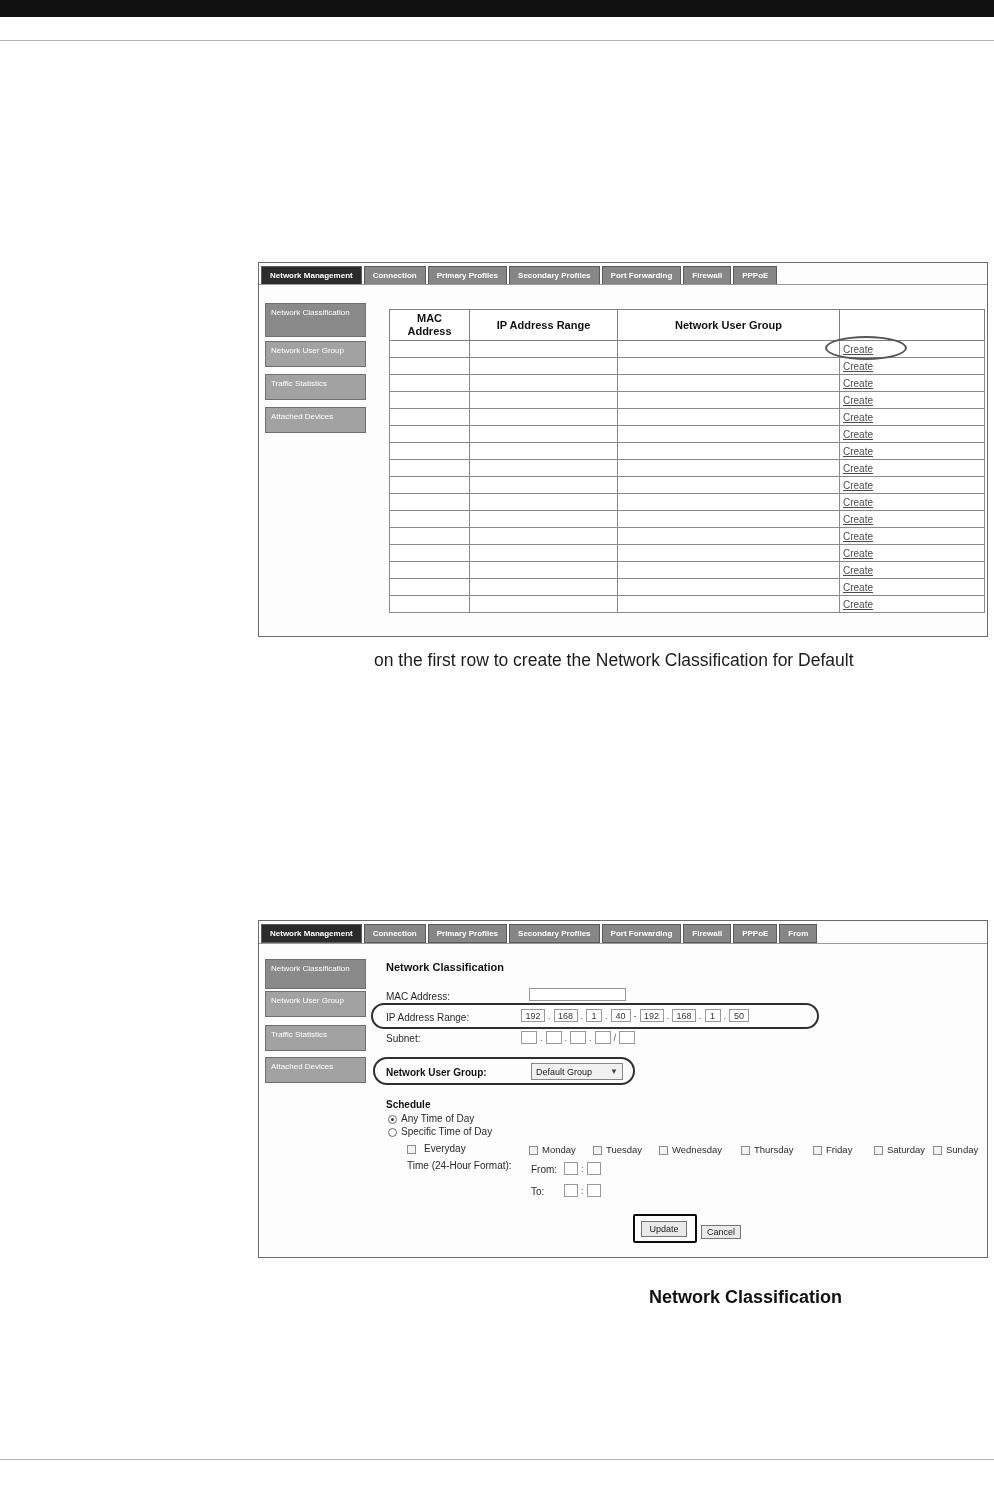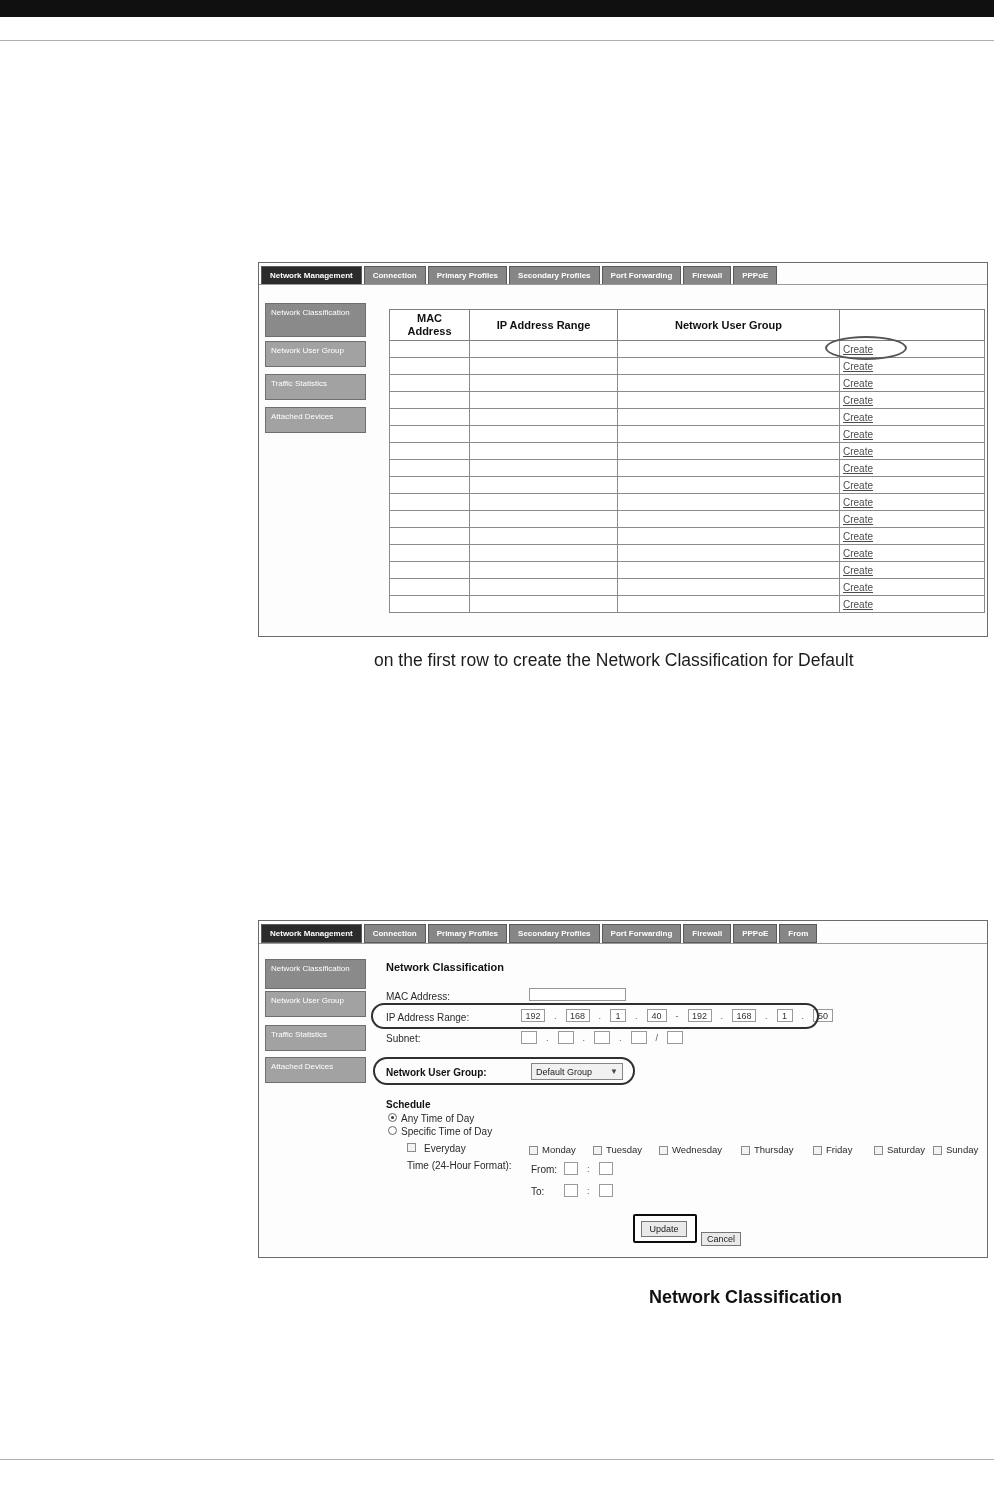--- a/index.html
+++ b/index.html
@@ -44,28 +44,28 @@
   
   .ellipse { position:absolute; border:2px solid #555; border-radius:50%; }
   .ann-round { position:absolute; border:2px solid #2f2f2f; border-radius:14px; }
   .ann-rect { position:absolute; border:2px solid #0c0c0c; border-radius:2px; }
 
   
   .f-title { position:absolute; font-size:11px; font-weight:bold; color:#111; }
   .f-label { position:absolute; font-size:10px; color:#2a2a2a; white-space:nowrap; }
   .f-label.bold { font-weight:bold; color:#111; }
   .f-input { position:absolute; border:1px solid #979797; background:#fff; }
-  .boxrow { position:absolute; display:flex; align-items:center; gap:9px; font-size:9px; color:#444; }
+  .boxrow { position:absolute; display:flex; align-items:center; gap:3px; font-size:9px; color:#444; }
   .octet { display:inline-block; height:13px; border:1px solid #9a9a9a; background:#fff;
            font-size:9px; text-align:center; line-height:12px; color:#333; }
   .sep { font-size:9px; color:#555; }
   .select { position:absolute; border:1px solid #858585; background:#f1f1f1; height:17px;
             font-size:9px; color:#222; display:flex; align-items:center; padding:0 4px; width:92px; }
   .select .arrow { margin-left:auto; font-size:8px; color:#444; }
-  .opt { position:absolute; display:flex; align-items:flex-start; gap:4px; font-size:10px; color:#2a2a2a; white-space:nowrap; }
+  .opt { position:absolute; display:flex; align-items:flex-end; gap:4px; font-size:10px; color:#2a2a2a; white-space:nowrap; }
   .radio { width:9px; height:9px; border:1px solid #6a6a6a; border-radius:50%; background:#fdfdfd; position:relative; flex:none; }
   .radio.sel::after { content:""; position:absolute; left:2px; top:2px; right:2px; bottom:2px; background:#3d3d3d; border-radius:50%; }
   .cb { display:inline-block; width:9px; height:9px; border:1px solid #8c8c8c; background:#f3f3f3; vertical-align:middle; margin-right:4px; flex:none; }
   .day-item { position:absolute; top:0; font-size:9.5px; color:#2a2a2a; white-space:nowrap; }
   .btn { position:absolute; border:1px solid #767676; background:#e9e9e9; color:#222;
          font-size:9px; text-align:center; display:flex; align-items:center; justify-content:center; }
 </style>
 </head>
 <body>
 
@@ -311,17 +311,17 @@
 
   <div class="f-label" style="left:272px; top:265px;">To:</div>
   <div class="boxrow" id="to-boxes" style="left:305px; top:263px;">
       <span class="octet" style="width: 14px;"></span>
       <span class="sep">:</span>
       <span class="octet" style="width: 14px;"></span>
     </div>
 
   <div class="btn" style="left:382px; top:300px; width:46px; height:16px;">Update</div>
   <div class="ann-rect" style="left:374px; top:293px; width:64px; height:29px;"></div>
-  <div class="btn" style="left:442px; top:311px; width:40px; height:14px;">Cancel</div>
+  <div class="btn" style="left:442px; top:304px; width:40px; height:14px;">Cancel</div>
 </div>
 
 <div class="caption2">Network Classification</div>
 <div class="hr hr-bottom"></div>
 
 </body></html>

